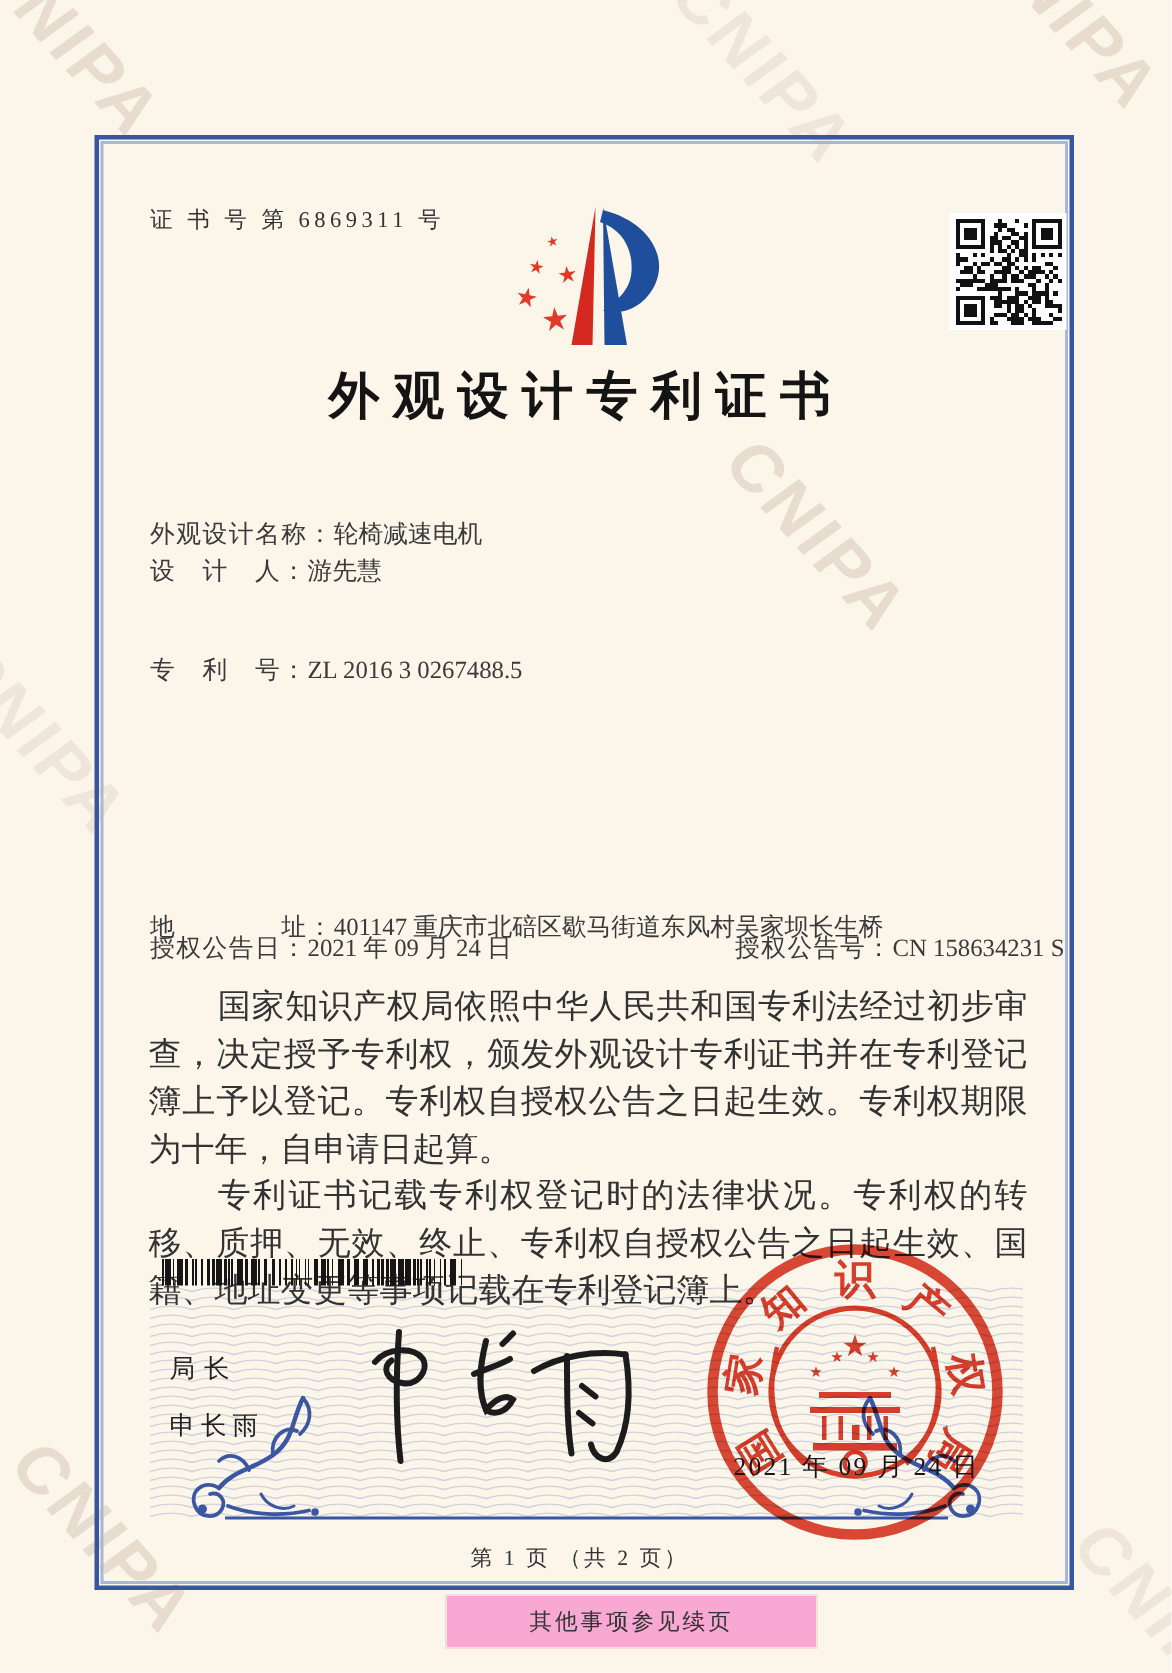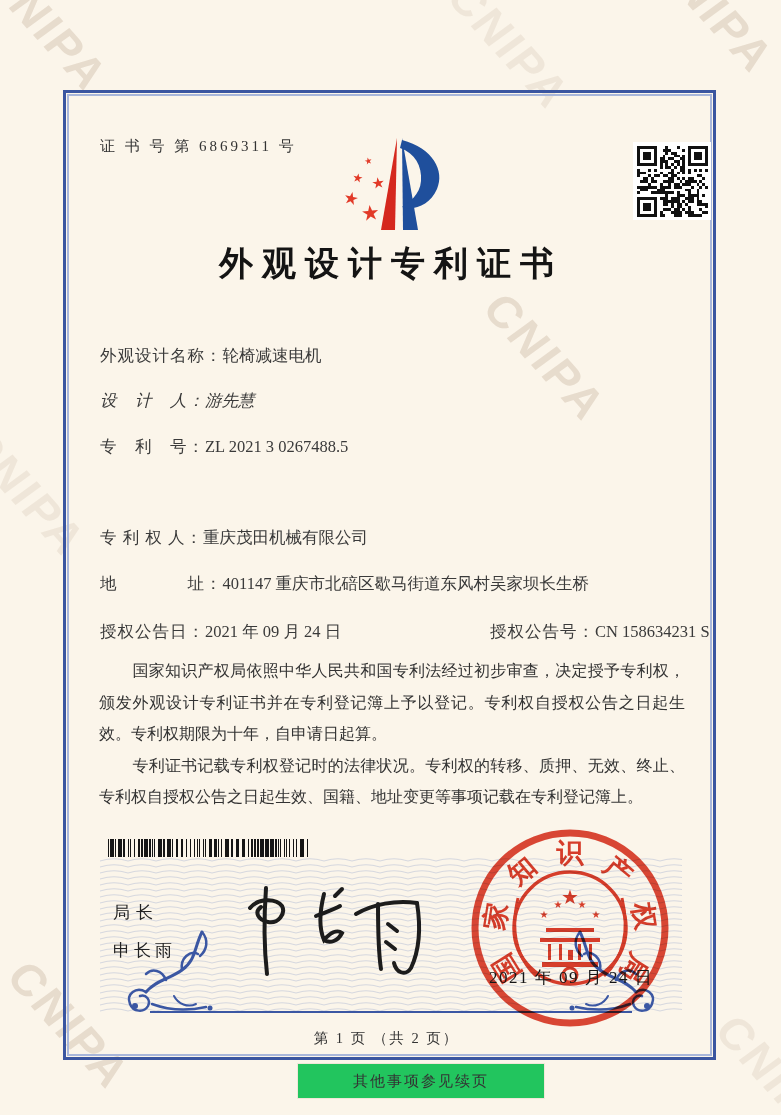--- a/index.html
+++ b/index.html
@@ -29,41 +29,41 @@
   .qr-box{position:absolute;left:633px;top:142px;width:78px;height:78px;background:#fff;z-index:2;display:flex;align-items:center;justify-content:center;}
   .doc-title{
     position:absolute;left:63px;top:241px;width:647px;z-index:2;text-align:center;
     font-size:34px;font-weight:700;letter-spacing:9px;color:#141414;padding-left:9px;box-sizing:border-box;
   }
   
   .field-row{position:absolute;left:100px;z-index:2;font-size:16.5px;color:#3a3a3a;white-space:nowrap;}
   .field-label{letter-spacing:1px;margin-top:22px;}
   .grant-right{position:absolute;left:390px;top:0;}
   
-  .paras{position:absolute;left:99px;top:655px;width:586px;z-index:2;font-size:16px;line-height:31.5px;text-align:justify;color:#333;}
+  .paras{position:absolute;left:99px;top:655px;width:586px;z-index:2;font-size:22px;line-height:31.5px;text-align:justify;color:#333;}
   .paras p{margin:0;text-indent:2.1em;}
   
   .barcode{position:absolute;left:108px;top:839px;z-index:3;}
   
   .guilloche{position:absolute;left:100px;top:856px;z-index:1;}
   .panel-line{position:absolute;left:150px;top:1011px;width:482px;border-top:2px solid #3b57a3;z-index:2;}
   .ornament{position:absolute;z-index:3;}
   .ornament-right{transform:scaleX(-1);}
   
   .director-title{position:absolute;left:113px;top:901px;z-index:4;font-family:"Liberation Sans","DejaVu Sans",sans-serif;font-size:17px;letter-spacing:6px;color:#222;}
   .director-name{position:absolute;left:113px;top:939px;z-index:4;font-family:Liberation Serif, serif;font-size:17px;letter-spacing:4px;color:#222;}
   .signature{position:absolute;left:228px;top:876px;z-index:4;}
   
   .seal{position:absolute;left:468px;top:826px;z-index:5;opacity:0.93;mix-blend-mode:multiply;}
   .seal-date{position:absolute;left:489px;top:966px;z-index:6;font-size:17px;letter-spacing:1.5px;color:#151515;white-space:nowrap;}
   
   .page-info{position:absolute;left:63px;top:1029px;width:647px;z-index:2;text-align:center;font-size:14.5px;letter-spacing:2px;color:#333;}
   .note-box{
     position:absolute;left:297px;top:1063px;width:248px;height:36px;z-index:2;
-    background:#22c55e;border:1px solid #f0e7d8;box-sizing:border-box;
+    background:#f9a8d4;border:1px solid #f0e7d8;box-sizing:border-box;
     display:flex;align-items:center;justify-content:center;
     font-size:15px;letter-spacing:2px;color:#333;
   }
 </style>
 </head>
 <body>
 
 <div id="page">
 
   <span class="wm" style="left:-30px;top:0px;">CNIPA</span>
@@ -316,30 +316,27 @@
           <rect x="2" y="20" width="3" height="3" fill="#111"></rect>
         </g>
       </svg>
   </div>
 
   <div class="doc-title">外观设计专利证书</div>
 
   <div class="field-row" style="top:345px;">
     <span class="field-label">外观设计名称：</span><span class="field-value">轮椅减速电机</span>
   </div>
-  <div class="field-row" style="top:390px;font-style:italic;">
+  <div class="field-row" style="top:370px;">
     <span class="field-label">设　计　人：</span><span class="field-value">游先慧</span>
   </div>
   <div class="field-row" style="top:436px;">
-    <span class="field-label">专　利　号：</span><span class="field-value">ZL 2021 3 0267488.5</span>
-  </div>
-  <div class="field-row" style="top:527px;">
-    <span class="field-label">专 利 权 人：</span><span class="field-value">重庆茂田机械有限公司</span>
-  </div>
-  <div class="field-row" style="top:573px;">
+    <span class="field-label">专　利　号：</span><span class="field-value">ZL 2016 3 0267488.5</span>
+  </div>
+  <div class="field-row" style="top:607px;">
     <span class="field-label">地　　　　址：</span><span class="field-value">401147 重庆市北碚区歇马街道东风村吴家坝长生桥</span>
   </div>
 
   <div class="field-row" style="top:621px;width:586px;">
     <span><span class="field-label">授权公告日：</span><span>2021 年 09 月 24 日</span></span>
     <span class="grant-right"><span class="field-label">授权公告号：</span><span>CN 158634231 S</span></span>
   </div>
 
   <div class="paras">
     <p>国家知识产权局依照中华人民共和国专利法经过初步审查，决定授予专利权，颁发外观设计专利证书并在专利登记簿上予以登记。专利权自授权公告之日起生效。专利权期限为十年，自申请日起算。</p>

